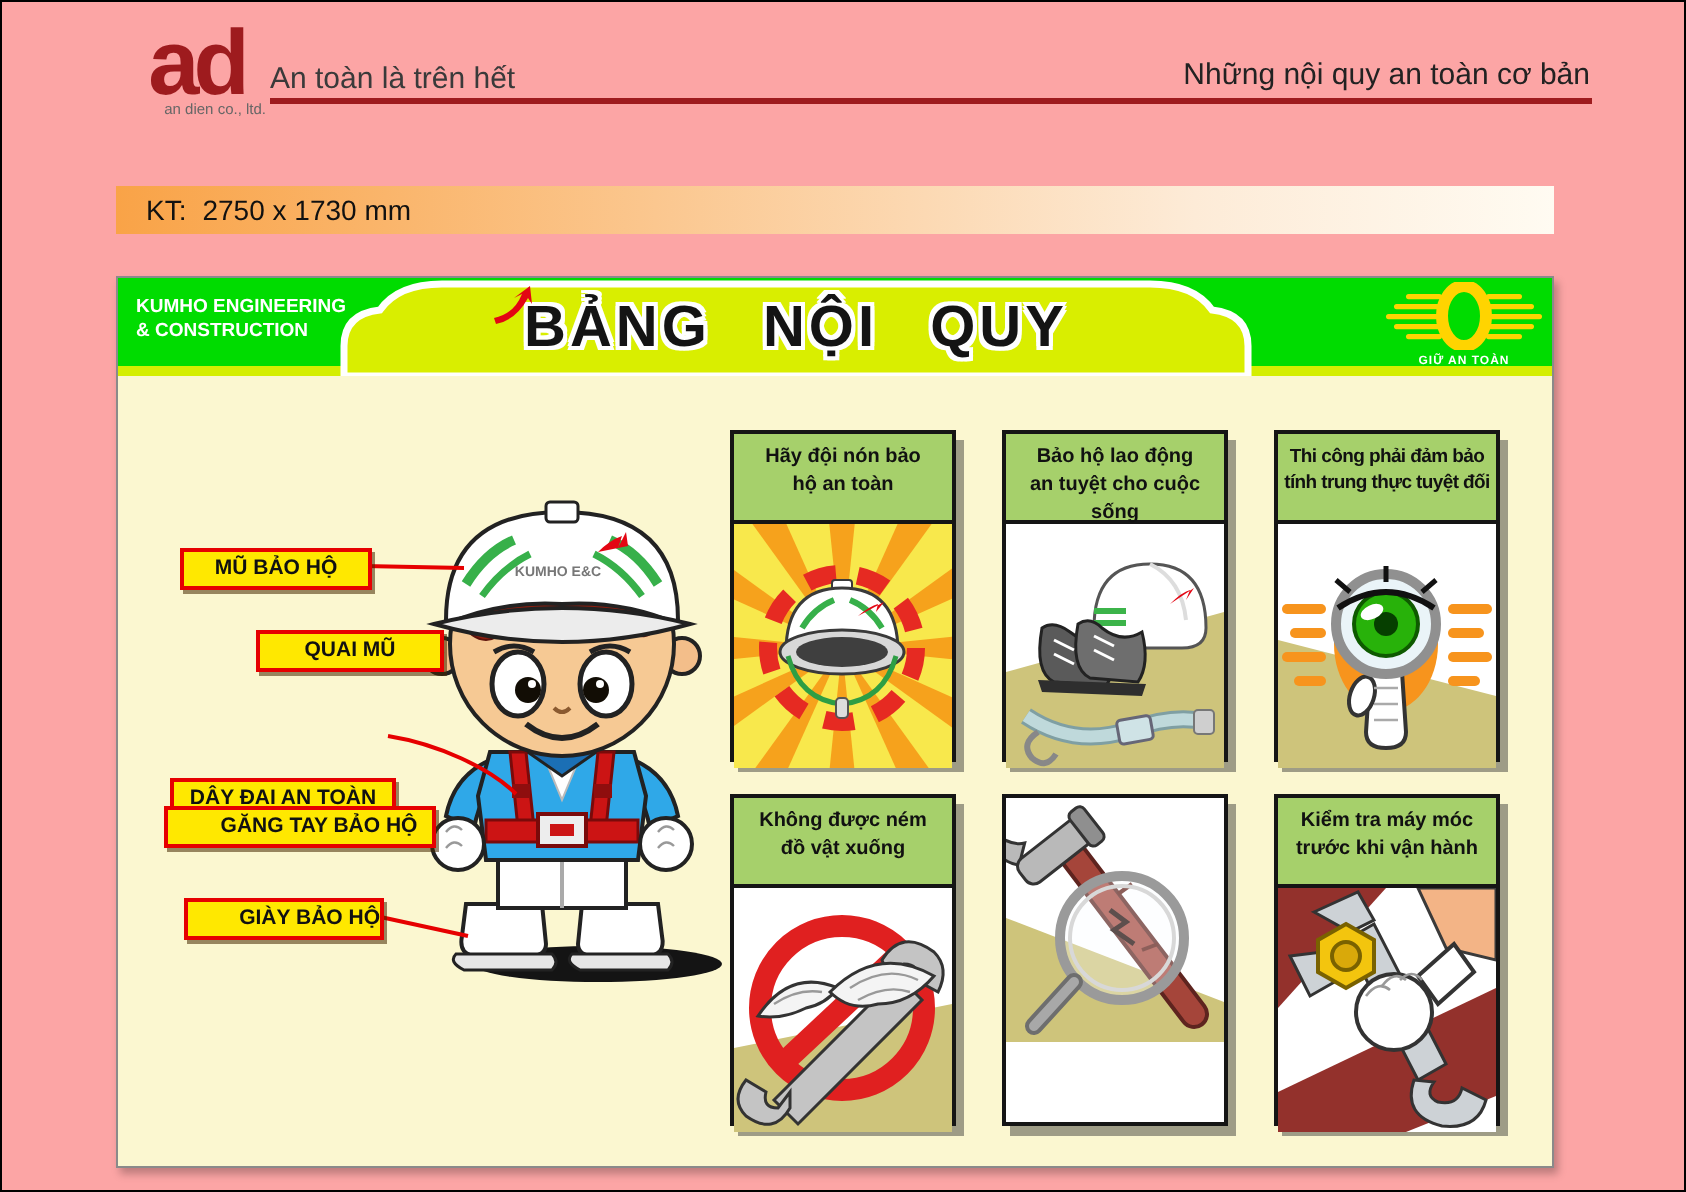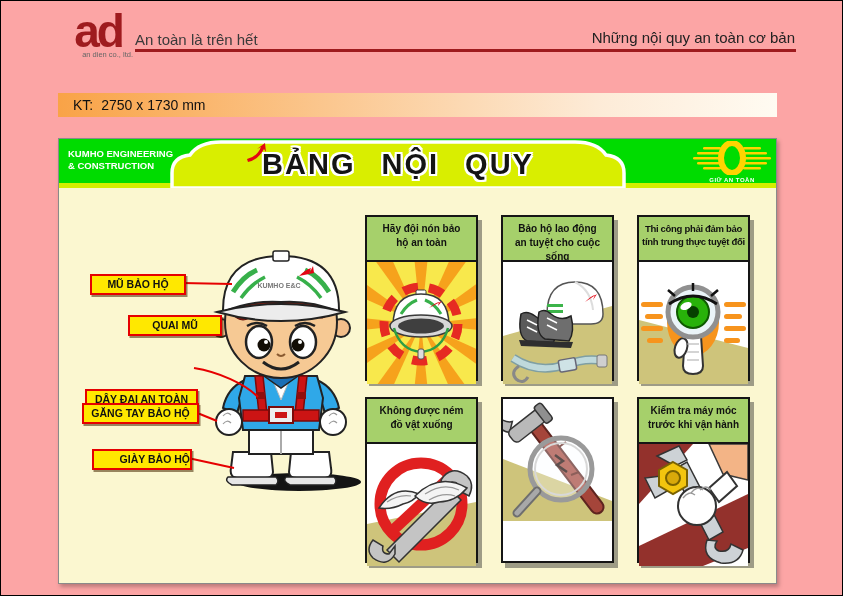--- a/index.html
+++ b/index.html
@@ -34,21 +34,21 @@
   .lime-strip{height:5px;background:#D4EE00;}
   .poster-body{position:relative;height:394px;}
 
   
   .pill{position:absolute;height:17px;line-height:17px;text-align:center;font-size:10.5px;font-weight:bold;color:#111;
     background:#FFE800;border:2px solid #E60000;border-radius:0;white-space:nowrap;
     box-shadow:1.5px 2px 0 rgba(70,40,0,0.55);z-index:4;}
   .pill1{left:31px;top:86px;width:92px;}
   .pill2{left:38px;top:127px;width:90px;margin-left:31px;}
   .pill3{left:26px;top:170px;width:109px;margin-top:31px;}
-  .pill4{left:23px;top:215px;width:113px;}
+  .pill4{left:23px;top:215px;width:113px;padding-left:19px;}
   .pill5{left:33px;top:261px;width:96px;text-align:right;}
   .connectors{position:absolute;left:0;top:0;z-index:3;}
   .mascot{position:absolute;left:140px;top:58px;z-index:2;}
 
   
   .panel{position:absolute;width:109px;height:162px;border:2px solid #151515;background:#fff;
     box-shadow:4px 5px 0 rgba(45,45,45,0.45);}
   .p-c1{left:306px;} .p-c2{left:442px;} .p-c3{left:578px;}
   .p-r1{top:27px;} .p-r2{top:209px;}
   .panel-head{height:38px;border-bottom:2px solid #151515;background:#A6D06B;text-align:center;

